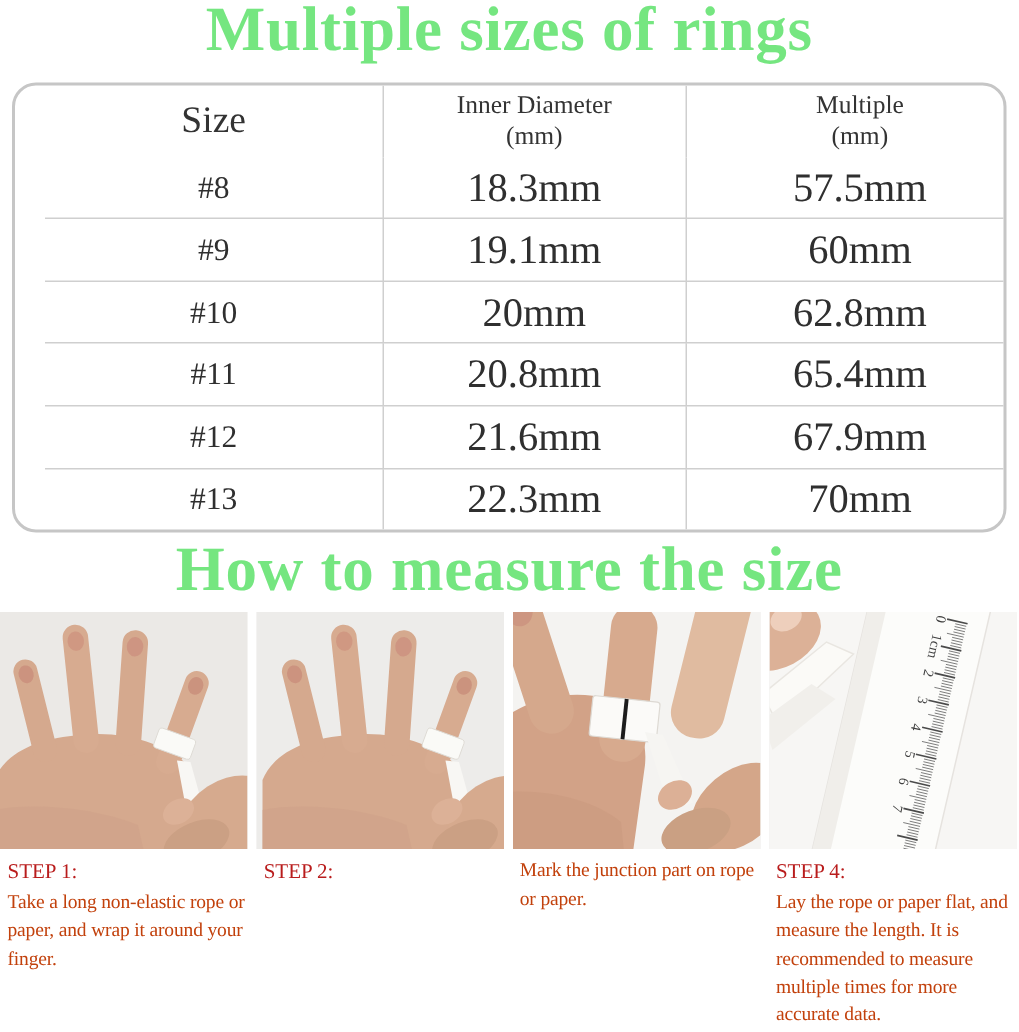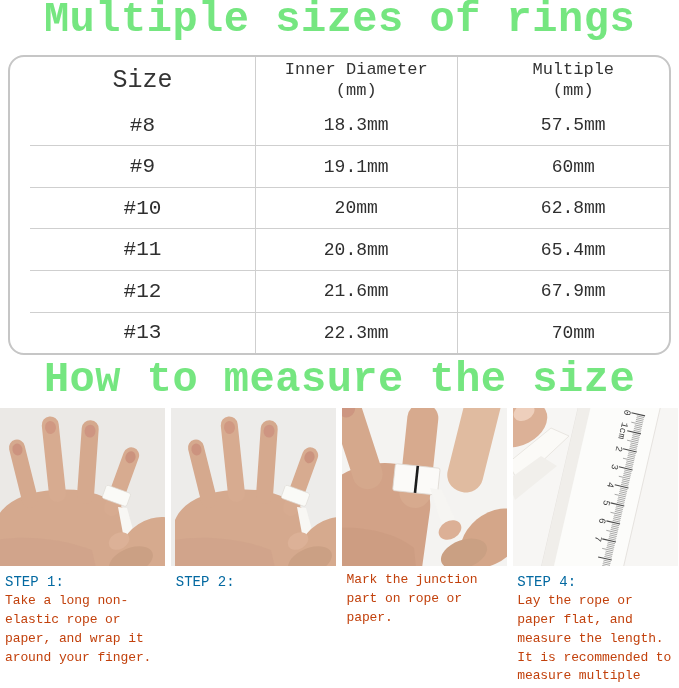--- a/index.html
+++ b/index.html
@@ -1,18 +1,18 @@
 <!DOCTYPE html>
 <html><head>
 <meta charset="utf-8">
 <style>
   html,body{margin:0;padding:0;background:#ffffff;}
   #canvas{
     position:relative;width:679px;height:688px;background:#ffffff;
-    font-family:Liberation Mono, monospace;overflow:hidden;
+    font-family:Liberation Serif, serif;overflow:hidden;
   }
   .big-title{
     position:absolute;left:0;width:679px;text-align:center;
     font-weight:bold;font-size:42px;letter-spacing:0.5px;
     color:#75e680;white-space:nowrap;
   }
   #heading-rings{top:-4px;}
   #heading-measure{top:356px;text-align:center;}
 
   
@@ -31,31 +31,31 @@
     font-weight:normal;padding:0;
   }
   .size-table tr:first-child>*{border-top:none;}
   .size-table tr:last-child>*{border-bottom:none;}
   .size-table tr>*:first-child{border-left:none;}
   .size-table tr>*:last-child{border-right:none;}
   .size-table thead tr{height:48px;}
   .size-table th{font-size:17px;line-height:1.22;color:#333;}
   .size-table th .main-size{font-size:25px;}
   .size-table td.c-size{font-size:21px;}
-  .size-table td.c-val{font-size:18px;}
+  .size-table td.c-val{font-size:27px;}
 
   
   .photos{position:absolute;top:408px;left:0;width:679px;display:flex;gap:6px;}
   .photo{width:165px;height:158px;overflow:hidden;background:#eceae7;}
   .photo svg{display:block;}
 
   
   .steps{position:absolute;top:571px;left:2px;width:677px;display:flex;gap:6px;}
   .step{width:165px;box-sizing:border-box;padding:0 2px 0 3px;}
-  .step-label{font-size:14px;color:#0369a1;margin:3px 0 2px 0;}
+  .step-label{font-size:14px;color:#b91c1c;margin:3px 0 2px 0;}
   .step-text{font-size:13px;line-height:1.45;color:#c2410c;margin:0;letter-spacing:-0.1px;}
 </style>
 </head>
 <body>
 
 <div id="canvas">
 
   <svg width="0" height="0" style="position:absolute" aria-hidden="true">
     <defs>
       <g id="hand-strip">

